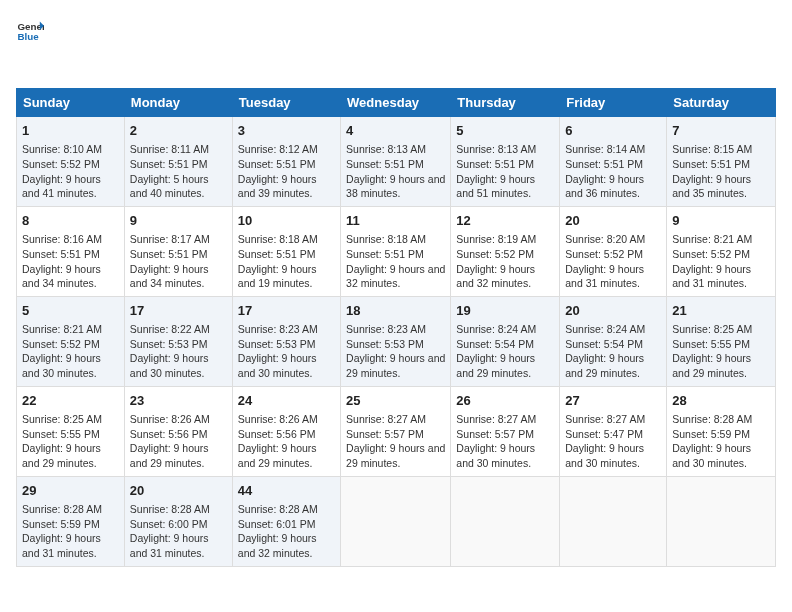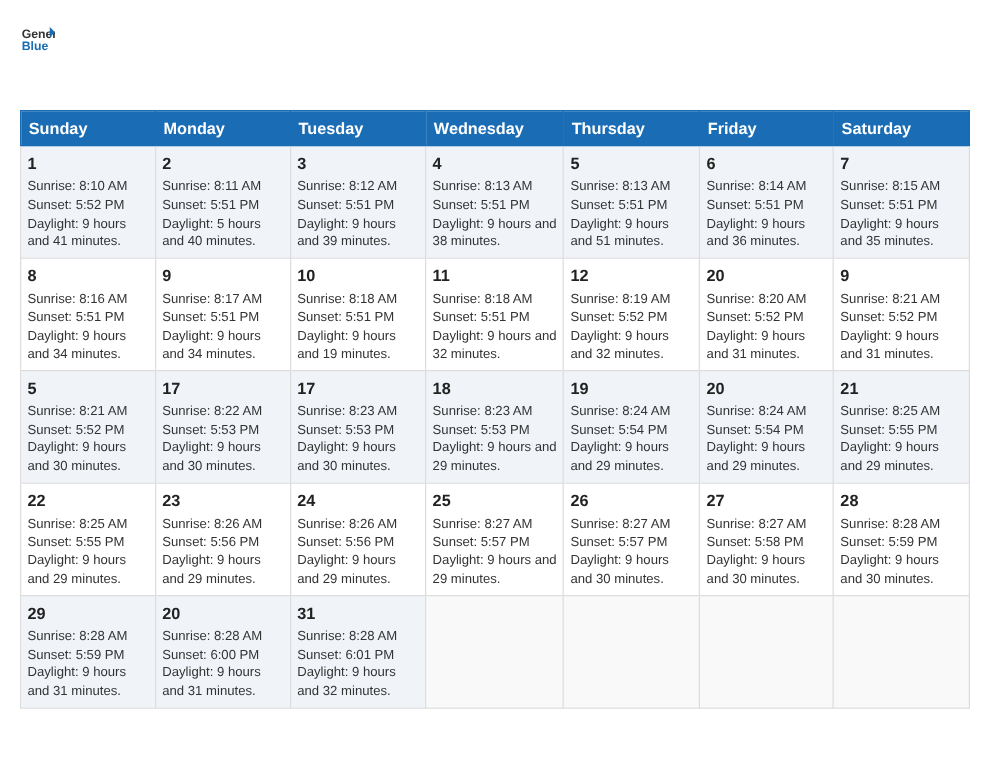--- a/index.html
+++ b/index.html
@@ -139,26 +139,26 @@
         <td><span class="day-num">19</span><span>Sunrise: 8:24 AM</span><br><span>Sunset: 5:54 PM</span><br><span>Daylight: 9 hours and 29 minutes.</span></td>
         <td><span class="day-num">20</span><span>Sunrise: 8:24 AM</span><br><span>Sunset: 5:54 PM</span><br><span>Daylight: 9 hours and 29 minutes.</span></td>
         <td><span class="day-num">21</span><span>Sunrise: 8:25 AM</span><br><span>Sunset: 5:55 PM</span><br><span>Daylight: 9 hours and 29 minutes.</span></td>
       </tr>
       <tr>
         <td><span class="day-num">22</span><span>Sunrise: 8:25 AM</span><br><span>Sunset: 5:55 PM</span><br><span>Daylight: 9 hours and 29 minutes.</span></td>
         <td><span class="day-num">23</span><span>Sunrise: 8:26 AM</span><br><span>Sunset: 5:56 PM</span><br><span>Daylight: 9 hours and 29 minutes.</span></td>
         <td><span class="day-num">24</span><span>Sunrise: 8:26 AM</span><br><span>Sunset: 5:56 PM</span><br><span>Daylight: 9 hours and 29 minutes.</span></td>
         <td><span class="day-num">25</span><span>Sunrise: 8:27 AM</span><br><span>Sunset: 5:57 PM</span><br><span>Daylight: 9 hours and 29 minutes.</span></td>
         <td><span class="day-num">26</span><span>Sunrise: 8:27 AM</span><br><span>Sunset: 5:57 PM</span><br><span>Daylight: 9 hours and 30 minutes.</span></td>
-        <td><span class="day-num">27</span><span>Sunrise: 8:27 AM</span><br><span>Sunset: 5:58 PM</span><br><span>Daylight: 9 hours and 30 minutes.</span></td>
+        <td><span class="day-num">27</span><span>Sunrise: 8:27 AM</span><br><span>Sunset: 5:47 PM</span><br><span>Daylight: 9 hours and 30 minutes.</span></td>
         <td><span class="day-num">28</span><span>Sunrise: 8:28 AM</span><br><span>Sunset: 5:59 PM</span><br><span>Daylight: 9 hours and 30 minutes.</span></td>
       </tr>
       <tr>
         <td><span class="day-num">29</span><span>Sunrise: 8:28 AM</span><br><span>Sunset: 5:59 PM</span><br><span>Daylight: 9 hours and 31 minutes.</span></td>
         <td><span class="day-num">20</span><span>Sunrise: 8:28 AM</span><br><span>Sunset: 6:00 PM</span><br><span>Daylight: 9 hours and 31 minutes.</span></td>
-        <td><span class="day-num">31</span><span>Sunrise: 8:28 AM</span><br><span>Sunset: 6:01 PM</span><br><span>Daylight: 9 hours and 32 minutes.</span></td>
+        <td><span class="day-num">44</span><span>Sunrise: 8:28 AM</span><br><span>Sunset: 6:01 PM</span><br><span>Daylight: 9 hours and 32 minutes.</span></td>
         <td class="empty-cell"></td>
         <td class="empty-cell"></td>
         <td class="empty-cell"></td>
         <td class="empty-cell"></td>
       </tr>
     </tbody>
 </table>
 
 </body></html>

